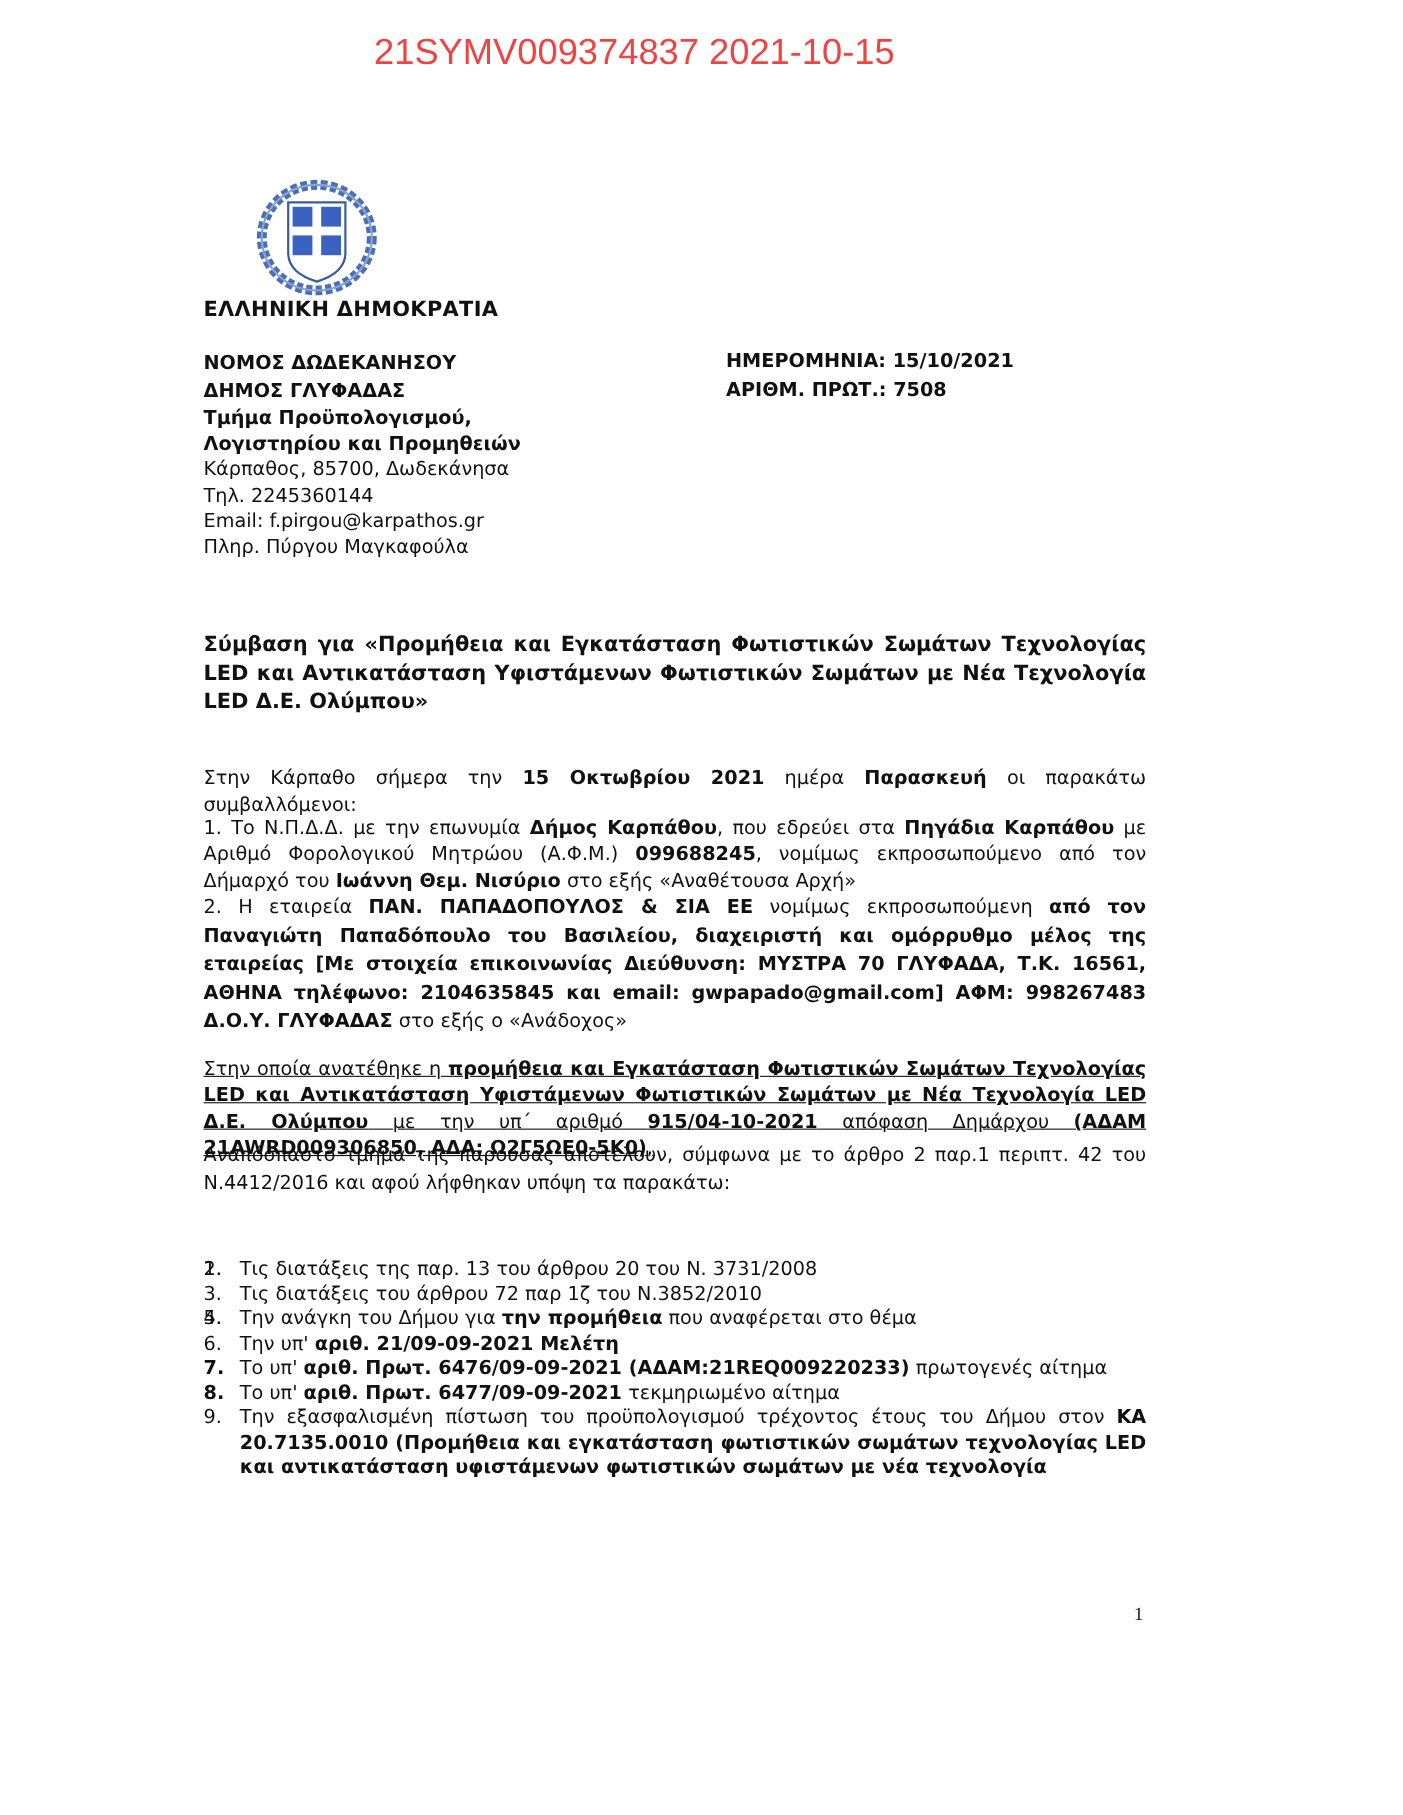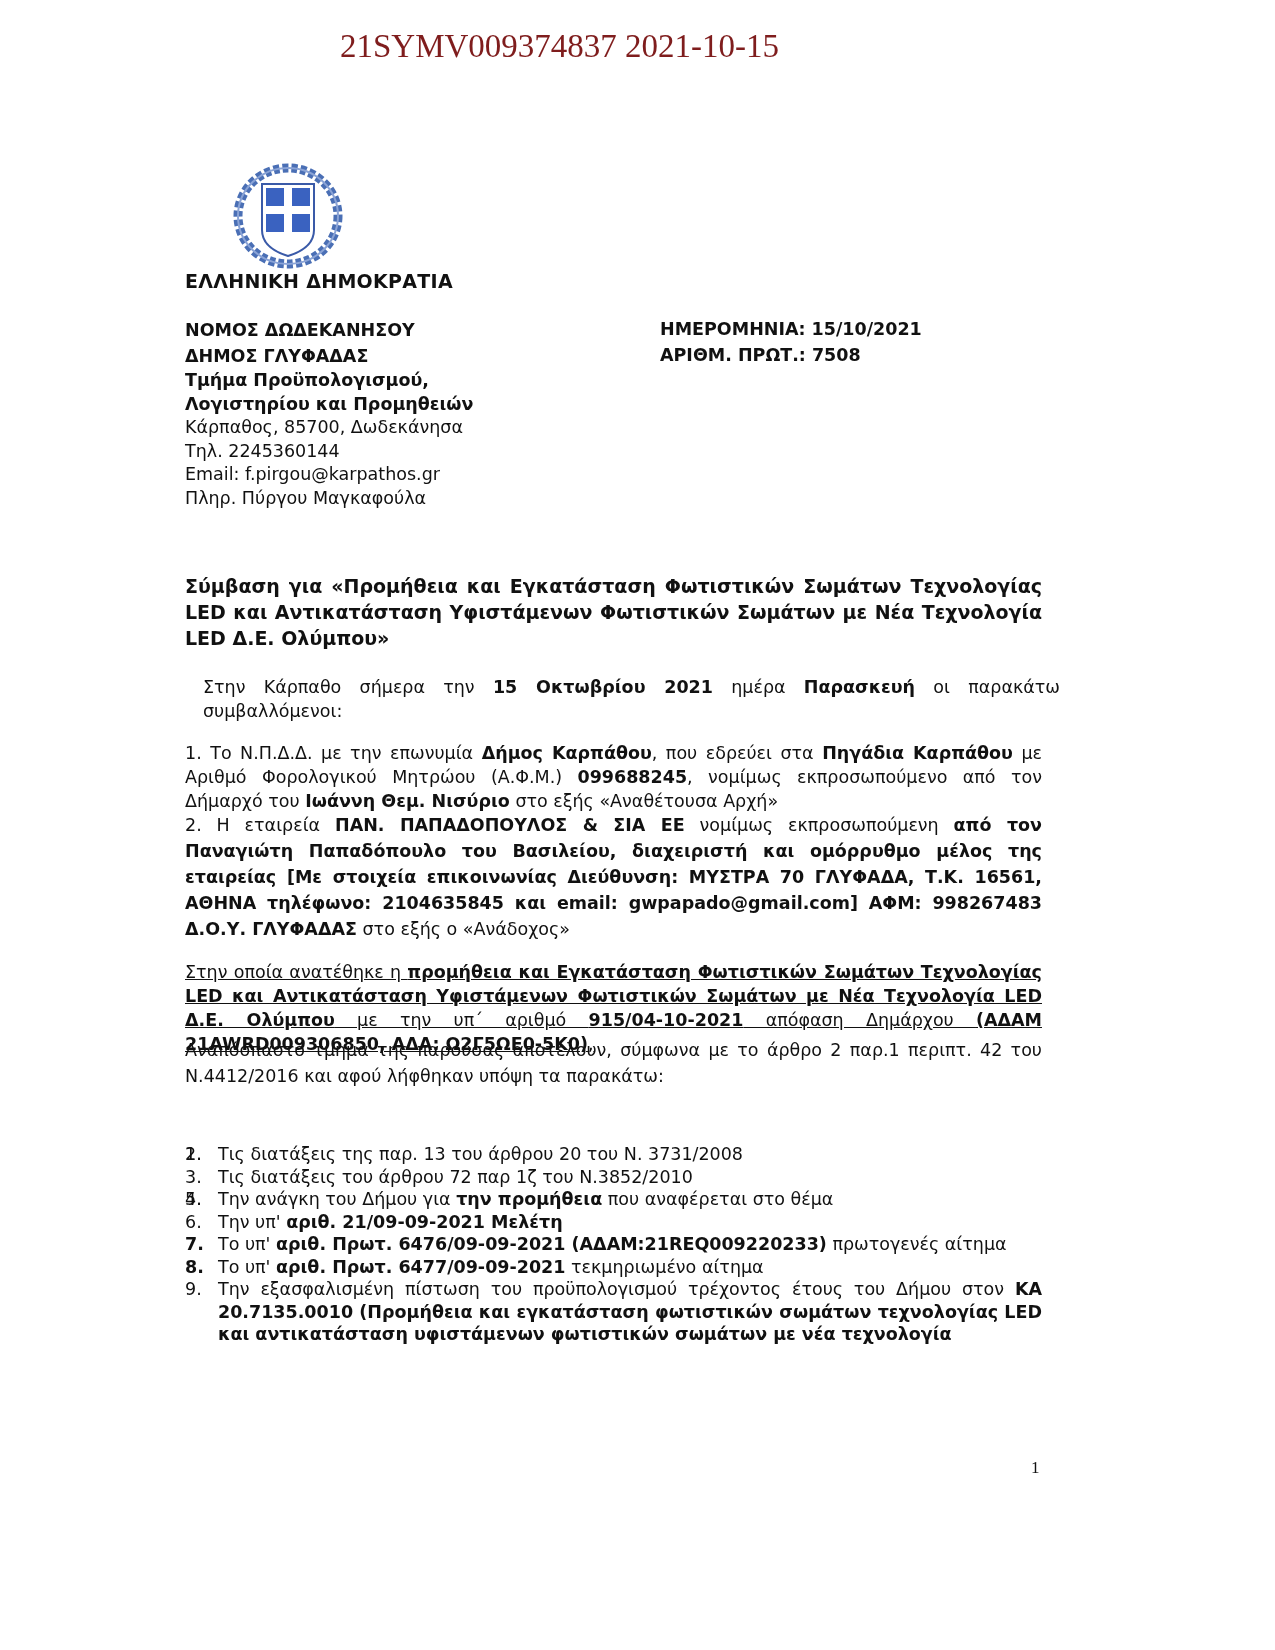--- a/index.html
+++ b/index.html
@@ -1,27 +1,27 @@
 <!DOCTYPE html>
 <html><head>
 <meta charset="utf-8">
 <style>
   html, body { margin: 0; padding: 0; background: #ffffff; }
   body { width: 1275px; height: 1650px; position: relative; overflow: hidden;
          font-family: "DejaVu Sans", sans-serif; color: #111; }
-  .header-id { position: absolute; left: 340px; top: 28px; font-family: Liberation Serif, serif;
-               font-size: 33px; color: #7f1d1d; letter-spacing: 0px; }
+  .header-id { position: absolute; left: 340px; top: 28px; font-family: Liberation Sans, sans-serif;
+               font-size: 33px; color: #ef4444; letter-spacing: 0px; }
   .emblem { position: absolute; left: 232px; top: 160px; width: 112px; height: 112px; }
   .republic { position: absolute; left: 185px; top: 270px; font-weight: bold; font-size: 19px; letter-spacing: 0.3px; }
   .left-col { position: absolute; left: 185px; top: 317px; font-size: 17.5px; line-height: 23.5px; }
   .left-col .b { font-weight: bold; }
   .right-col { position: absolute; left: 660px; top: 317px; font-size: 17.5px; line-height: 25.5px; font-weight: bold; }
   .body { position: absolute; left: 185px; width: 857px; font-size: 17.5px; line-height: 24px; text-align: justify; }
   .title { top: 573px; font-weight: bold; font-size: 19px; line-height: 26px; }
-  .intro { top: 675px; margin-left: 18px; }
+  .intro { top: 696px; }
   .party1 { top: 741px; }
   .party2 { top: 812px; line-height: 26px; }
   .assign { top: 960px; text-decoration: underline; }
   .legal { top: 1037px; line-height: 26px; }
   ol.items { position: absolute; left: 185px; top: 1143px; width: 857px; margin: 0; padding: 0; list-style: none;
              font-size: 17.5px; line-height: 22.5px; }
   ol.items li { position: relative; padding-left: 33px; text-align: justify; }
   ol.items li .num { position: absolute; left: 0; top: 0; }
   ol.items li .num.bold { font-weight: bold; }
   .b { font-weight: bold; }

